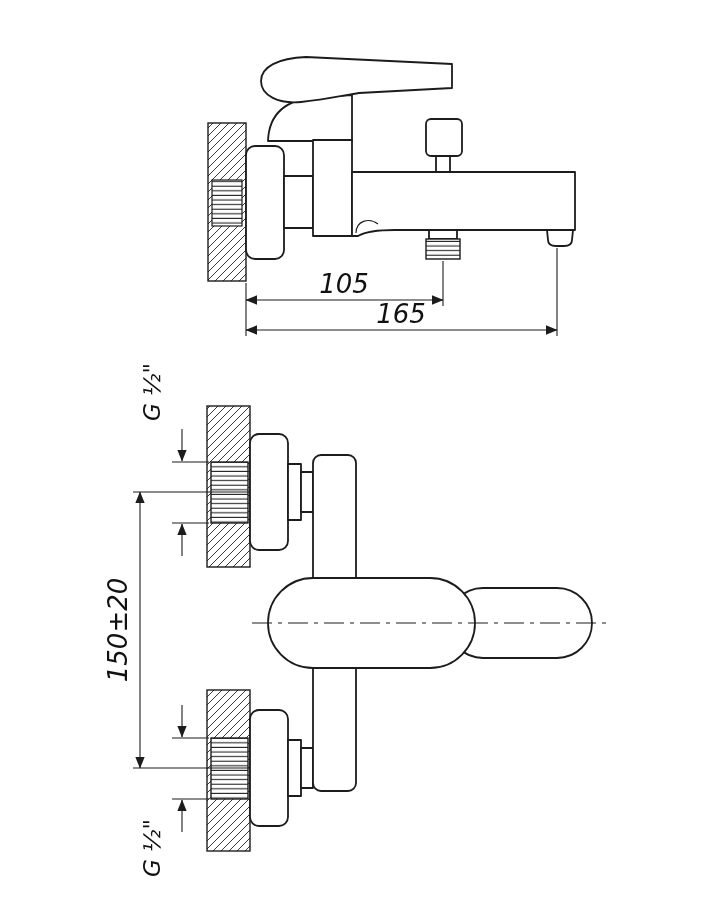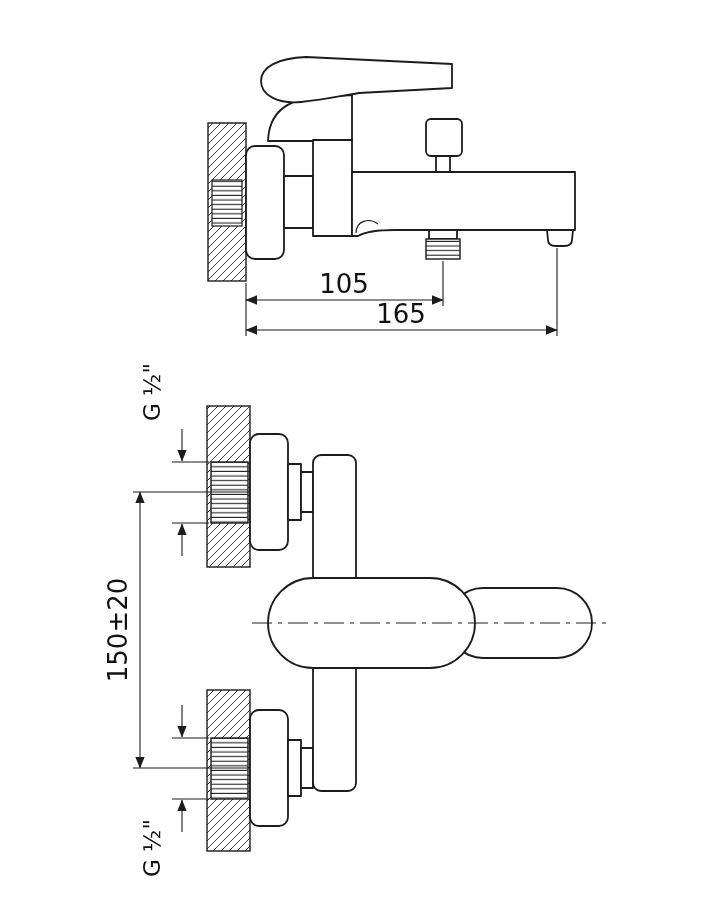--- a/index.html
+++ b/index.html
@@ -1,16 +1,16 @@
 <!DOCTYPE html>
 <html><head>
 <meta charset="utf-8">
 <style>
   html,body{margin:0;padding:0;background:#ffffff;}
-  .stage{position:relative;width:722px;height:900px;background:#ffffff;overflow:hidden;}
+  .stage{position:relative;width:722px;height:900px;background:#ffffff;overflow:hidden;font-style:italic;}
   svg{display:block;}
   .ol{fill:#ffffff;stroke:#1c1c1c;stroke-width:1.8;stroke-linejoin:round;}
   .thin{fill:none;stroke:#1c1c1c;stroke-width:1.1;}
   .dim{fill:none;stroke:#1c1c1c;stroke-width:1.1;}
   .cl{fill:none;stroke:#1c1c1c;stroke-width:1.2;stroke-dasharray:20 6 4 6;}
   .dimtext{font-family:"DejaVu Sans",sans-serif;font-size:26px;fill:#111111;}
   .glabel{font-family:"DejaVu Sans",sans-serif;font-size:23px;fill:#111111;}
 </style>
 </head>
 <body>

